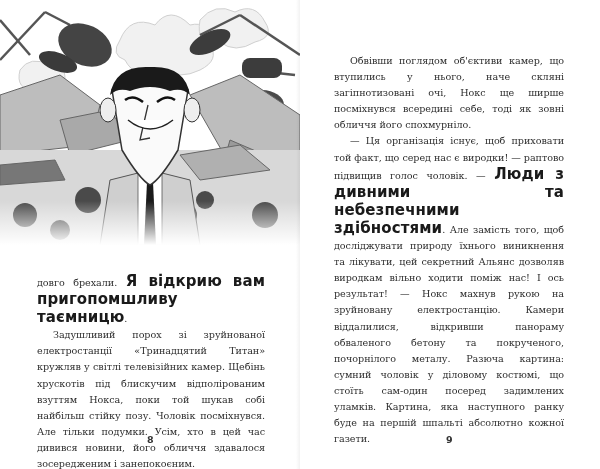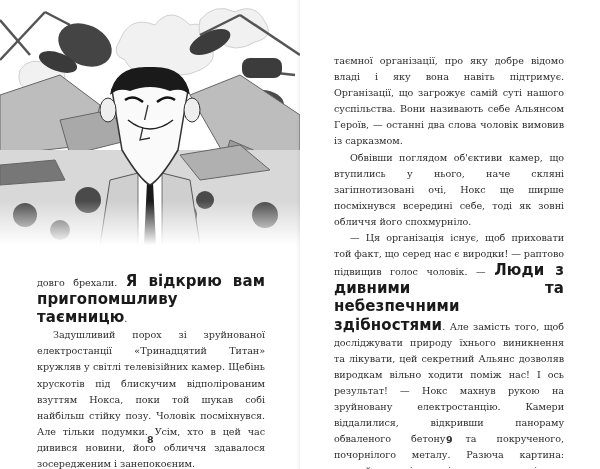--- a/index.html
+++ b/index.html
@@ -117,19 +117,18 @@
   </div>
 
   <div class="page-number pn-left">8</div>
 </div>
 
 <div class="gutter"></div>
 
 <div class="page page-right"></div>
 
 <div class="text-block right-text">
-  <p><span>таємної організації, про яку добре відомо владі і яку вона навіть підтримує. Організації, що загрожує самій суті нашого суспільства. Вони називають себе Альянсом Героїв, — останні два слова чоловік вимовив із сарказмом.</span></p>
   <p class="indent"><span>Обвівши поглядом об'єктиви камер, що втупились у нього, наче скляні загіпнотизовані очі, Нокс ще ширше посміхнувся всередині себе, тоді як зовні обличчя його спохмурніло.</span></p>
   <p class="indent"><span>— Ця організація існує, щоб приховати той факт, що серед нас є виродки! — раптово підвищив голос чоловік. — </span><span class="bold">Люди з дивними та небезпечними здібностями</span><span>. Але замість того, щоб досліджувати природу їхнього виникнення та лікувати, цей секретний Альянс дозволяв виродкам вільно ходити поміж нас! І ось результат! — Нокс махнув рукою на зруйновану електростанцію. Камери віддалилися, відкривши панораму обваленого бетону та покрученого, почорнілого металу. Разюча картина: сумний чоловік у діловому костюмі, що стоїть сам-один посеред задимлених уламків. Картина, яка наступного ранку буде на першій шпальті абсолютно кожної газети.</span></p>
 
 </div>
 
 <div class="page-number pn-right">9</div>
 
 </body></html>

